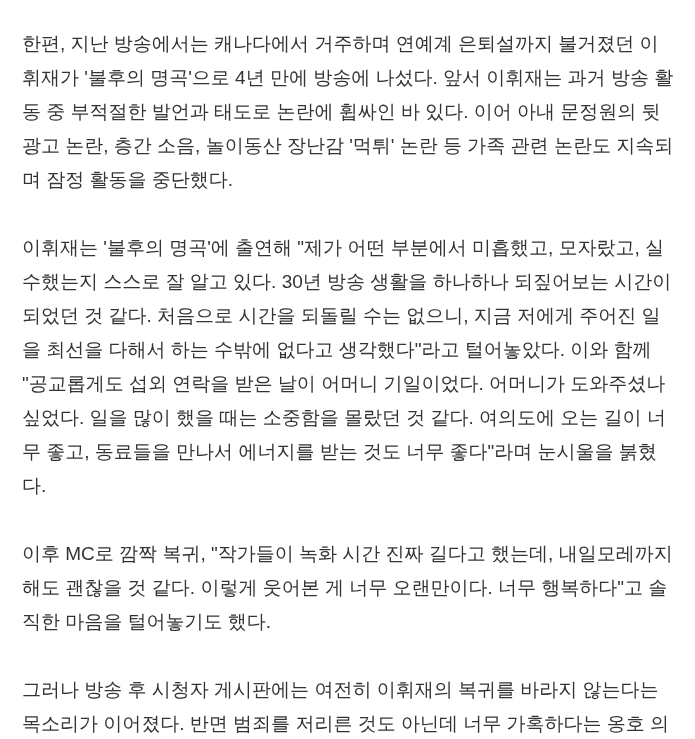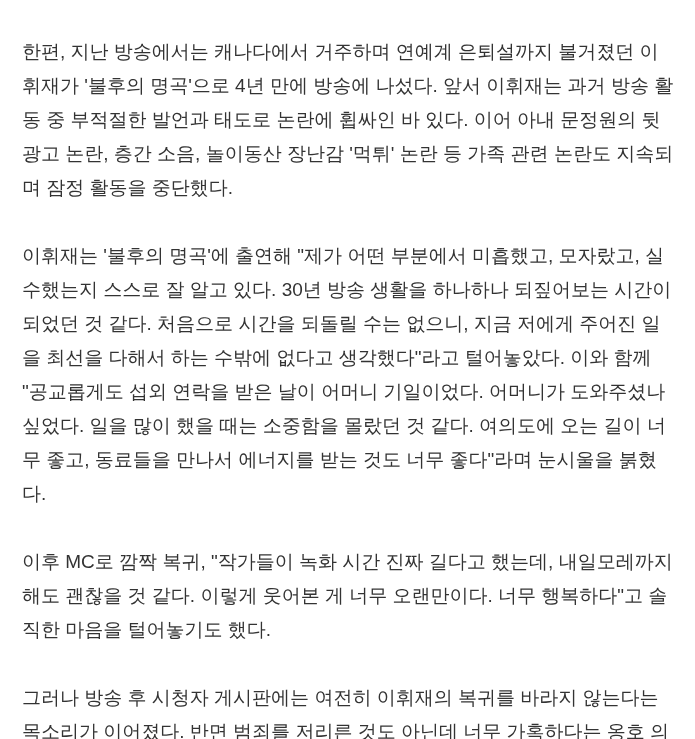--- a/index.html
+++ b/index.html
@@ -16,21 +16,21 @@
       box-sizing: border-box;
       width: 695px;
       padding: 23px 19px 0 22px;
       font-family: "Liberation Sans", "DejaVu Sans", sans-serif;
       font-size: 19px;
       line-height: 34px;
       color: #333333;
       -webkit-font-smoothing: antialiased;
     }
     .article-body p {
-      margin: 12px 0 34px 0;
+      margin: 4px 0 34px 0;
       word-break: break-all;
       text-align: left;
     }
     .article-body p:last-child {
       margin-bottom: 0;
     }
   </style>
 </head>
 <body>
 

